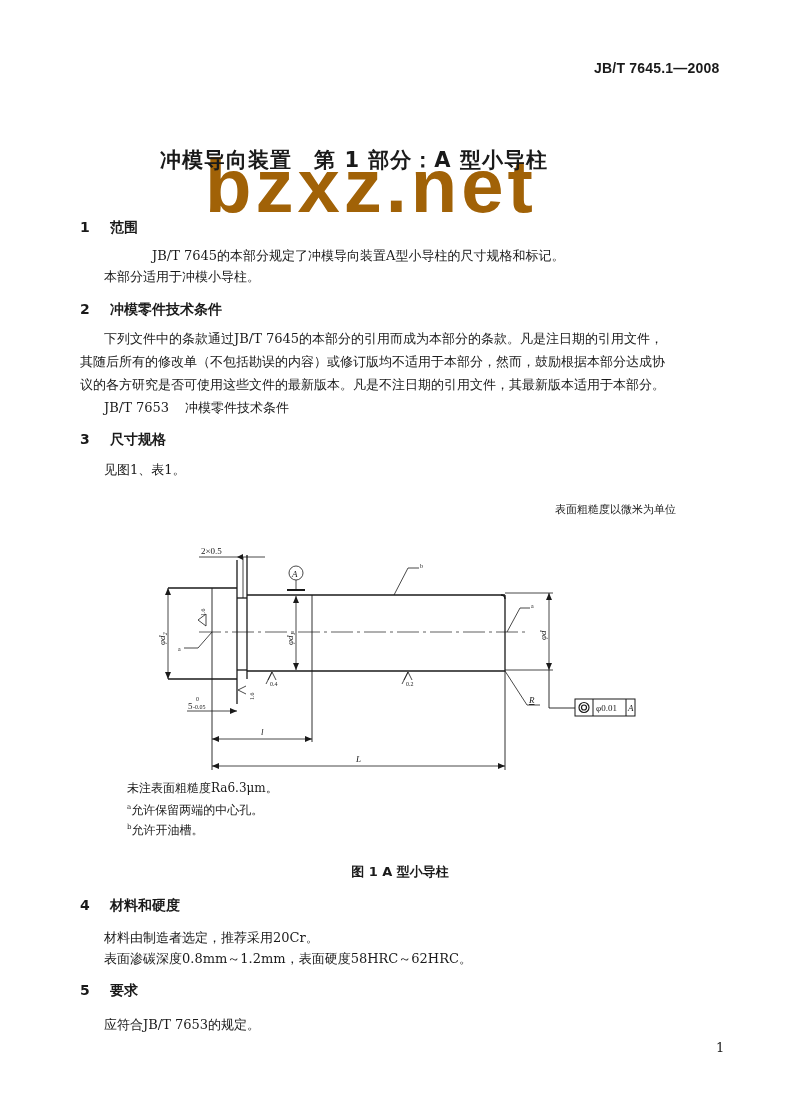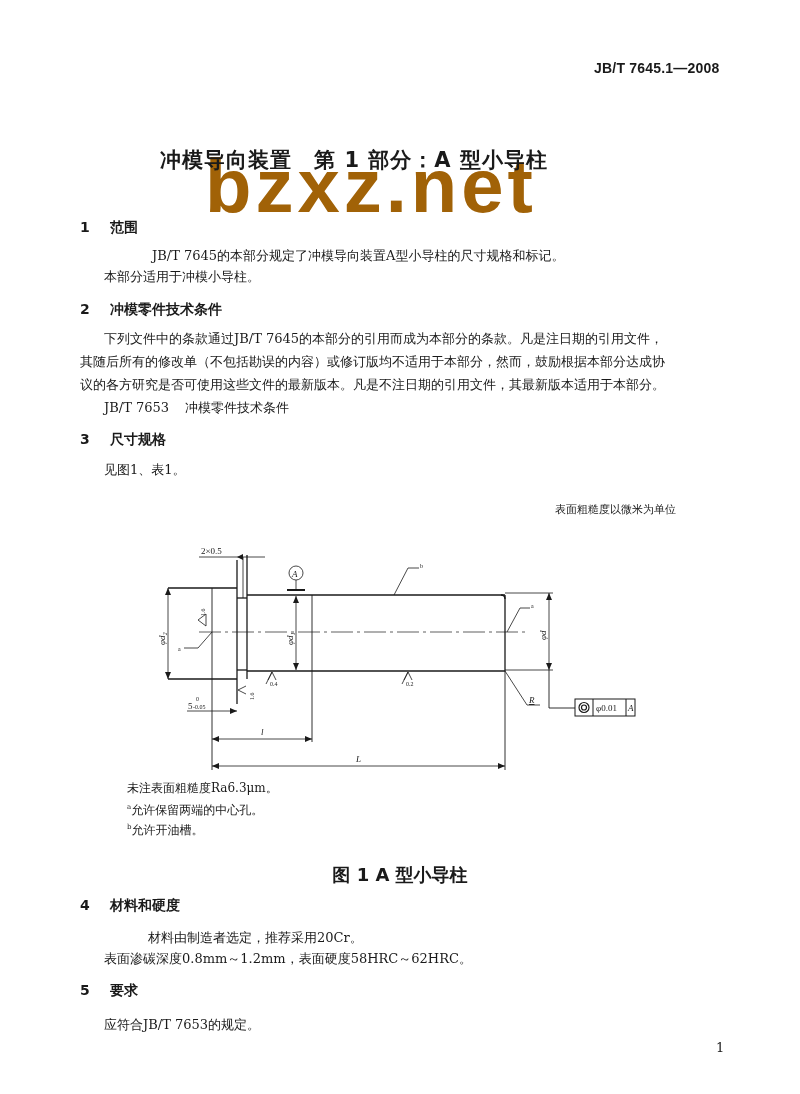--- a/index.html
+++ b/index.html
@@ -27,21 +27,21 @@
   .sec-head {
     left: 80px; font-family: "DejaVu Sans", "Liberation Sans", sans-serif; font-size: 14px; font-weight: bold;
   }
   .sec-head .num { display: inline-block; width: 30px; }
   .para { font-size: 13px; line-height: 21px; }
   .p-indent { left: 104px; }
   .p-full { left: 80px; width: 650px; }
   .note { font-size: 12px; }
   .caption {
     left: 0; width: 800px; text-align: center; top: 863px;
-    font-family: "DejaVu Sans", "Liberation Sans", sans-serif; font-weight: bold; font-size: 18px;
+    font-family: "DejaVu Sans", "Liberation Sans", sans-serif; font-weight: bold; font-size: 13px;
   }
   .unit-note { left: 555px; top: 502px; font-size: 11px; }
   .page-num { left: 716px; top: 1040px; font-size: 13px; }
   svg text { font-family: "Liberation Serif", "DejaVu Serif", serif; }
 </style>
 </head>
 <body>
 
 <div class="abs std-no">JB/T 7645.1—2008</div>
 <div class="abs watermark">bzxz.net</div>
@@ -184,21 +184,21 @@
 </div>
 <div class="abs note" style="left:127px;top:822px;">
   <sup style="font-size:7px;">b</sup><span>允许开油槽。</span>
 </div>
 
 <div class="abs caption">图 1   A 型小导柱</div>
 
 <div class="abs sec-head" style="top:897px;">
   <span class="num">4</span><span>材料和硬度</span>
 </div>
-<div class="abs para p-indent" style="top:927px;margin-left:44px;">材料由制造者选定，推荐采用20Cr。</div>
+<div class="abs para p-indent" style="top:927px;">材料由制造者选定，推荐采用20Cr。</div>
 <div class="abs para p-indent" style="top:948px;">表面渗碳深度0.8mm～1.2mm，表面硬度58HRC～62HRC。</div>
 
 <div class="abs sec-head" style="top:982px;">
   <span class="num">5</span><span>要求</span>
 </div>
 <div class="abs para p-indent" style="top:1014px;">应符合JB/T 7653的规定。</div>
 
 <div class="abs page-num">1</div>
 
 </body></html>

